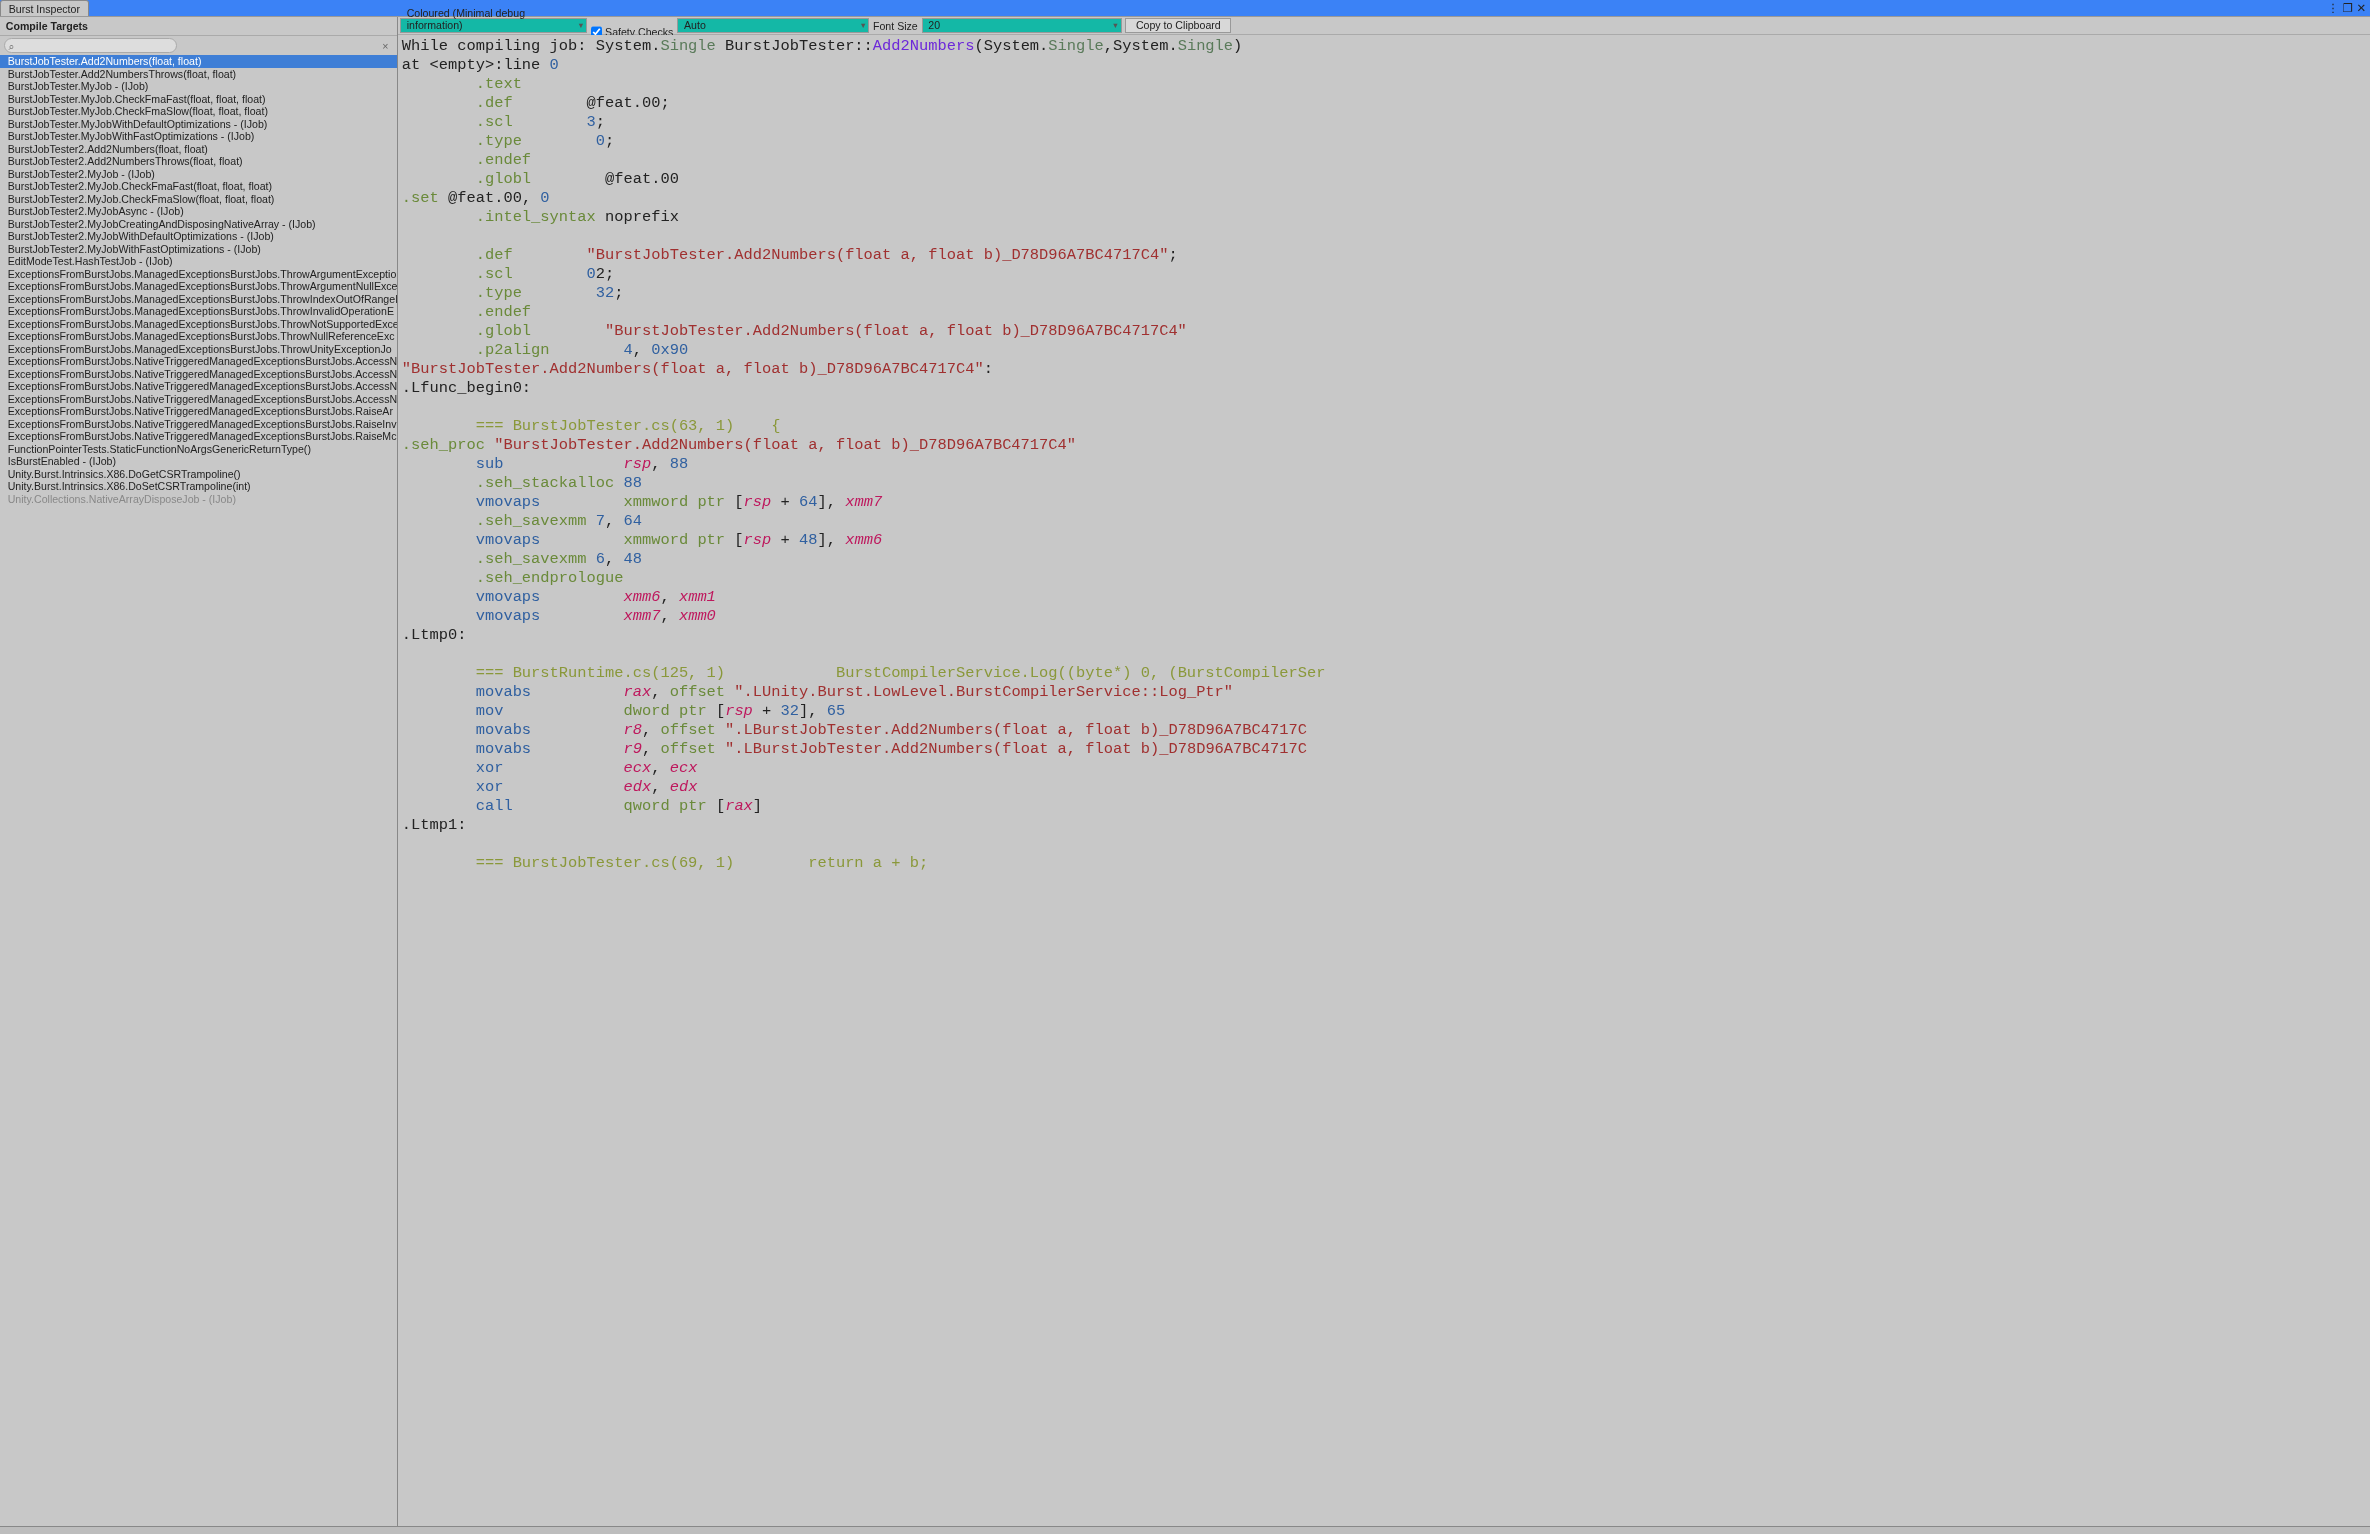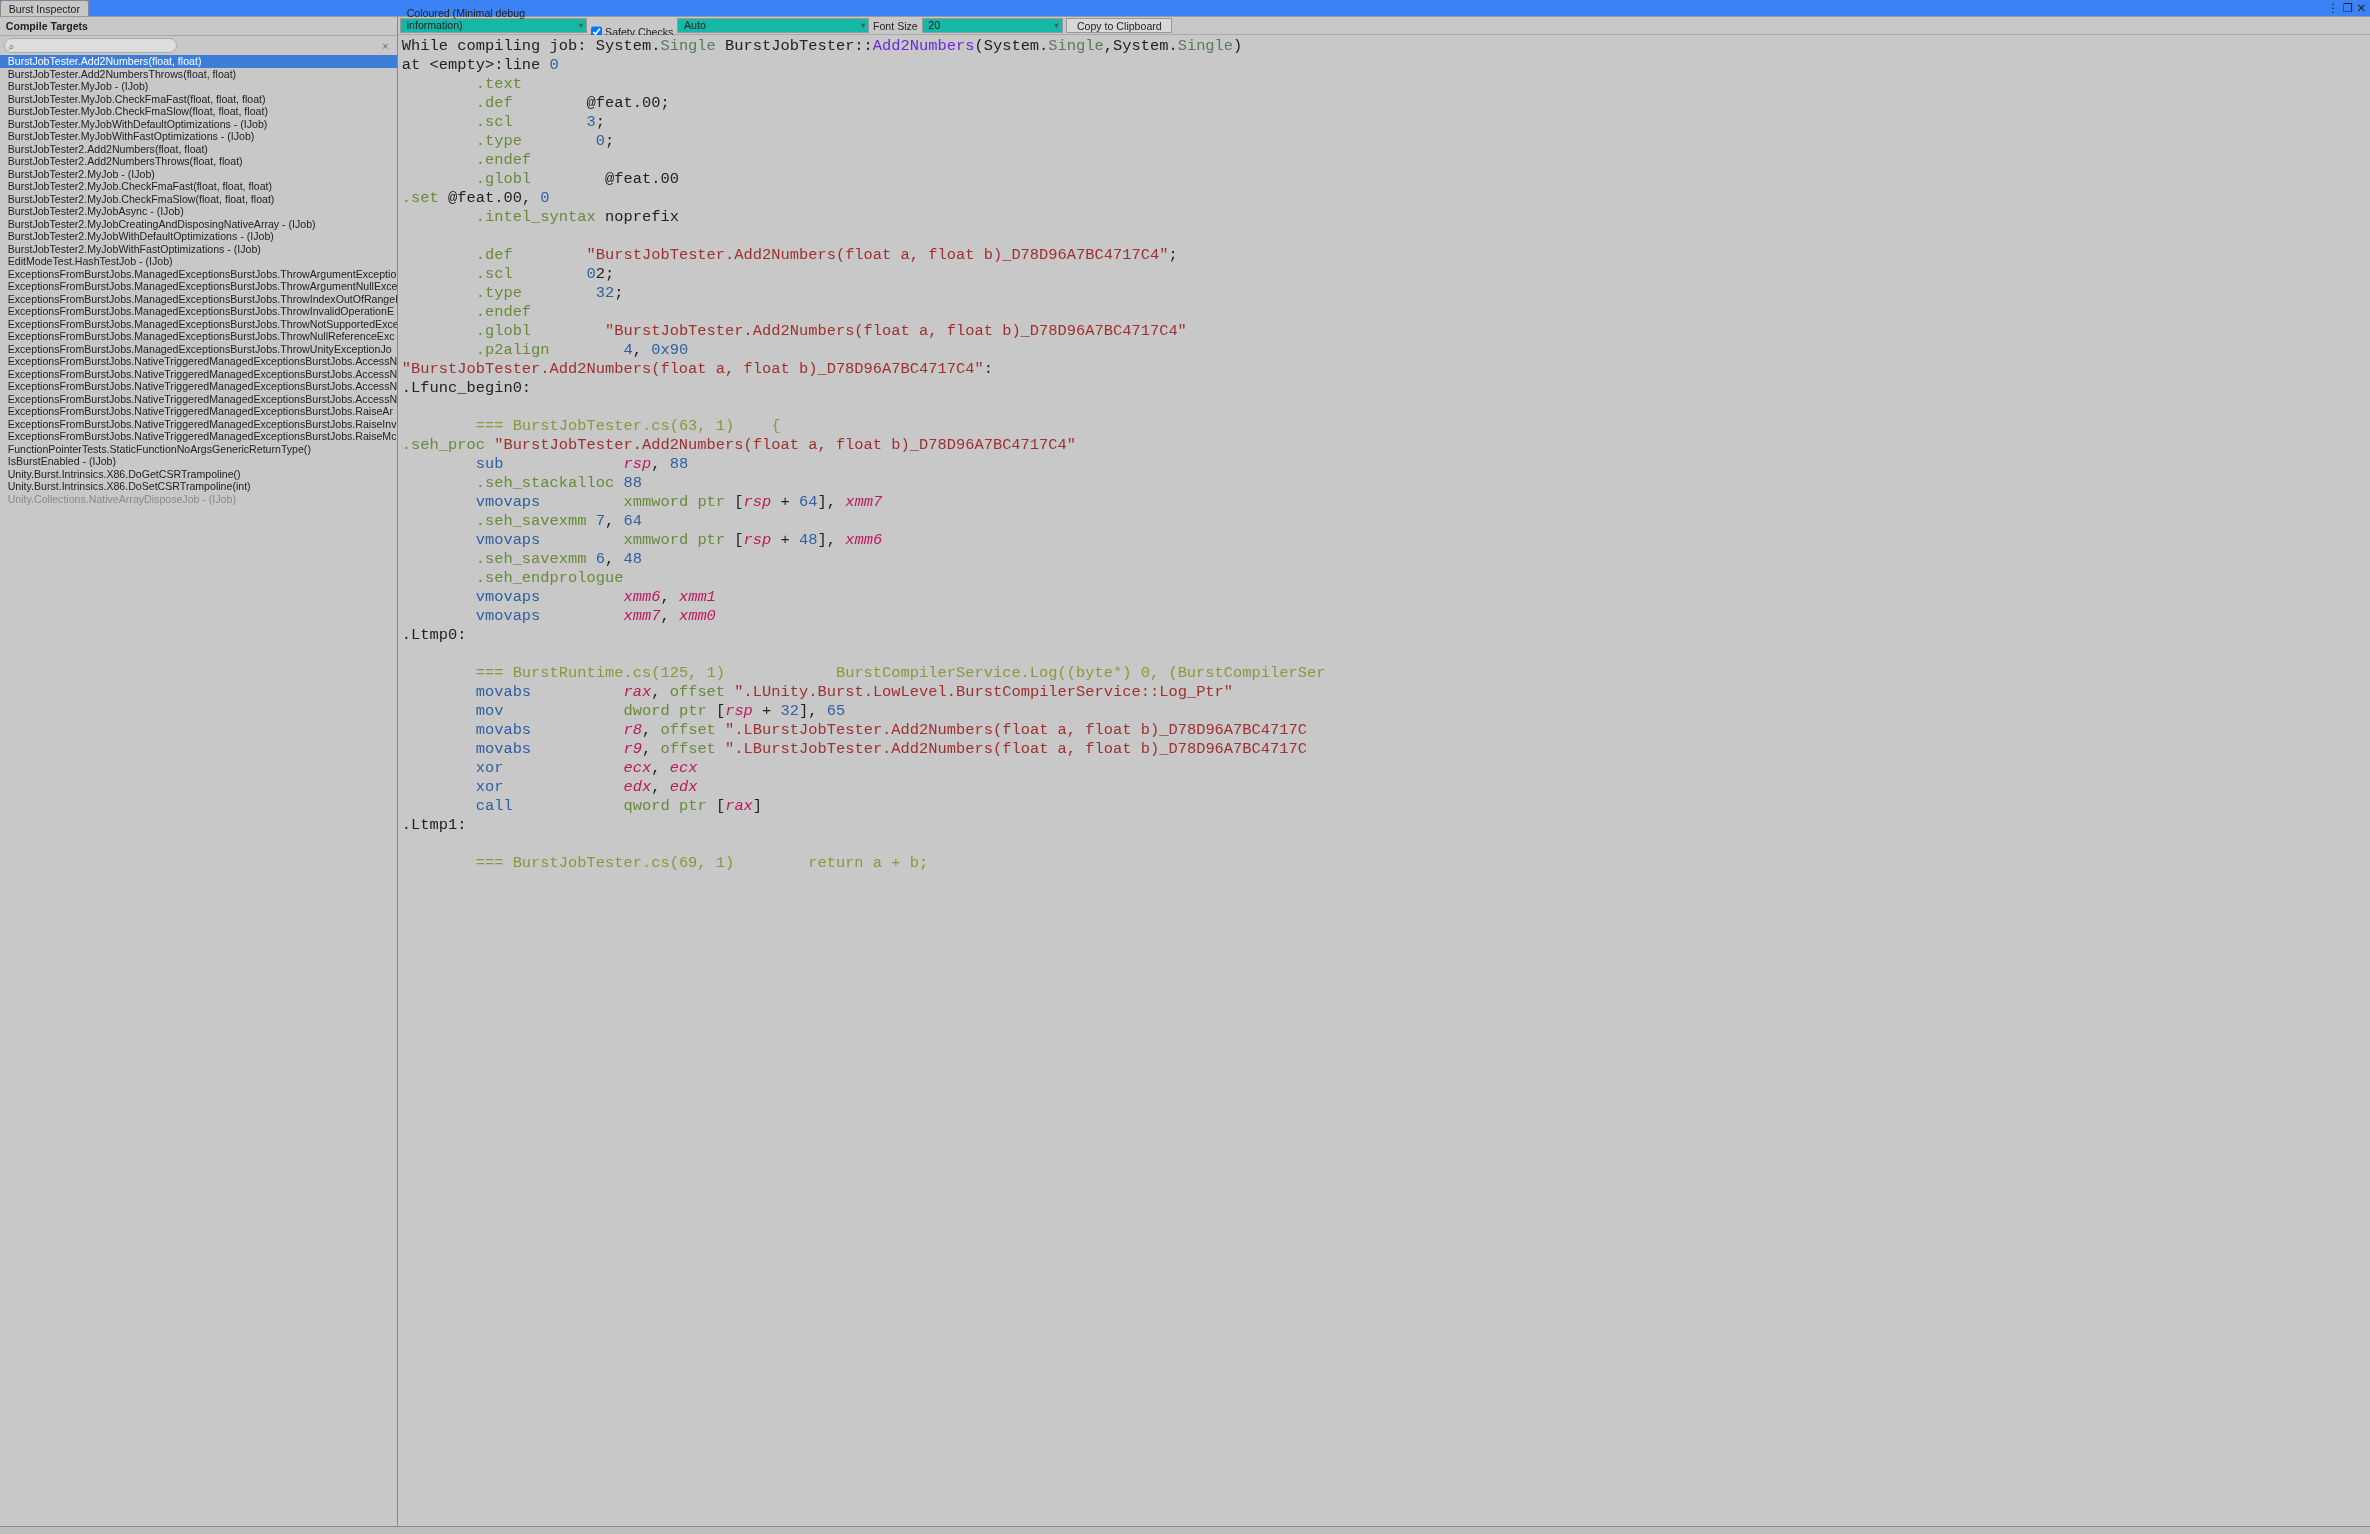--- a/index.html
+++ b/index.html
@@ -142,21 +142,21 @@
   gap: 2.9px;
   margin-top: 12px;
 }
 .toolbar .chk input { width: 11.5px; height: 11.5px; }
 .toolbar-btn {
   background: #d8d8d8;
   border: 1px solid #999;
   padding: 1px 9.6px;
   height: 15.4px;
   display: flex;
-  align-items: center;
+  align-items: flex-end;
 }
 .view-tabs {
   display: flex;
   height: 17.3px;
   border-bottom: 1px solid #999;
 }
 .view-tab {
   flex: 1;
   text-align: center;
   border-right: 1px solid #999;
@@ -269,21 +269,21 @@
         <span>Coloured (Minimal debug information)</span>
       </div>
       <label class="chk">
         <input type="checkbox" checked="" style="">
         <span>Safety Checks</span>
       </label>
       <div class="dropdown" style="width:192px">
         <span>Auto</span>
       </div>
       <span>Font Size</span>
-      <div class="dropdown" style="width:141px">
+      <div class="dropdown" style="width:200px">
         <span>20</span>
       </div>
       <div class="toolbar-btn">
         <span>Copy to Clipboard</span>
       </div>
     </div>
 
     <div class="code-area"><span>While compiling job: System.</span><span class="c-ty">Single</span><span> BurstJobTester::</span><span class="c-fn">Add2Numbers</span><span>(System.</span><span class="c-ty">Single</span><span>,System.</span><span class="c-ty">Single</span><span>)</span>
 <span>at &lt;empty&gt;:line </span><span class="c-num">0</span>
         <span class="c-dir">.text</span>

